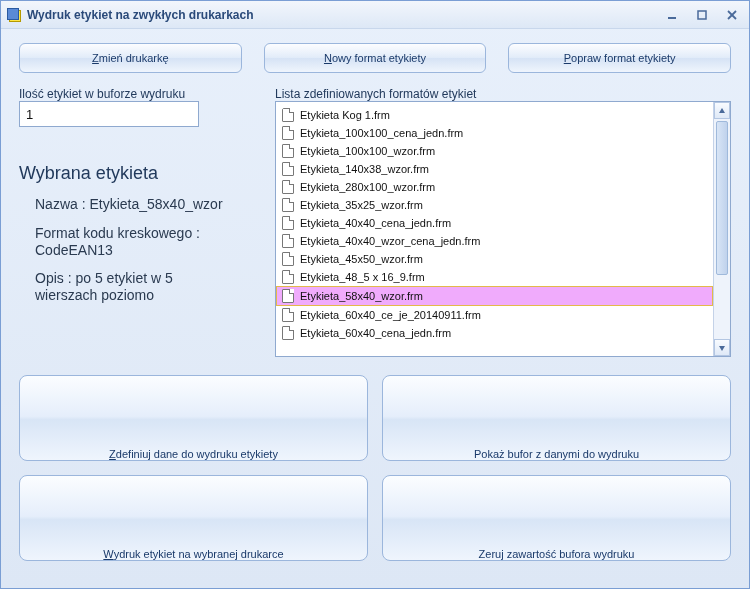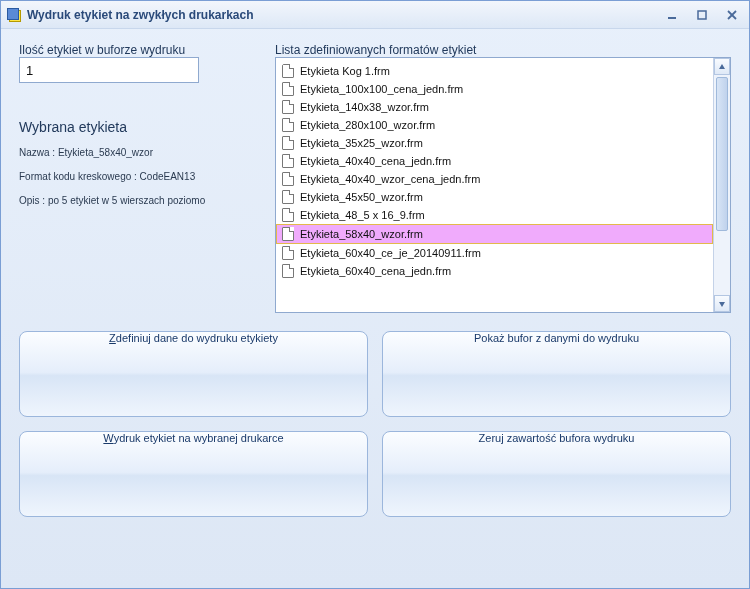--- a/index.html
+++ b/index.html
@@ -81,22 +81,22 @@
   .label-h { font-size:12px; color:#223a5c; margin-bottom:0; }
   .input-qty {
     width: 180px; height:26px;
     border:1px solid #8fa9cf;
     background:#fff;
     padding: 2px 6px;
     font-size:13px;
     color:#111;
   }
   .section-gap { height: 36px; }
-  .subhead { font-size:14px; color:#223a5c; margin-bottom:12px; }
-  .meta-line { font-size:10px; color:#2a3a50; margin: 12px 0; line-height:1.2; }
+  .subhead { font-size:18px; color:#223a5c; margin-bottom:12px; }
+  .meta-line { font-size:14px; color:#2a3a50; margin: 12px 16px; line-height:1.2; }
 
   .right-col { flex:1; min-width:0; }
   .listbox-wrap {
     border:1px solid #8fa9cf;
     background:#fff;
     height: 256px;
     position:relative;
     display:flex;
   }
   .listbox {
@@ -167,21 +167,21 @@
     grid-template-columns: 1fr 1fr;
     grid-template-rows: 1fr 1fr;
     gap: 14px;
   }
   .big-btn {
     height: 86px;
     border:1px solid #9bb6dc;
     border-radius:8px;
     background: linear-gradient(#fbfdff, #e5eefb 48%, #d8e5f6 52%, #eff5fd);
     color:#1a3a6a;
-    display:flex; align-items:flex-start; justify-content:center;
+    display:flex; align-items:flex-end; justify-content:center;
     cursor:pointer;
     font-size:11px;
   }
 </style>
 </head>
 <body>
 
 <div class="window">
 
   <div class="titlebar">
@@ -202,20 +202,31 @@
         <svg width="12" height="12">
             <line x1="2" y1="2" x2="10" y2="10" stroke="#4a6a9a" stroke-width="1.8"></line>
             <line x1="10" y1="2" x2="2" y2="10" stroke="#4a6a9a" stroke-width="1.8"></line>
           </svg>
       </span>
     </div>
   </div>
 
   <div class="client">
 
+    <div class="top-buttons">
+      <div class="btn">
+        <span class="underline-first">Zmień drukarkę</span>
+      </div>
+      <div class="btn">
+        <span class="underline-first">Nowy format etykiety</span>
+      </div>
+      <div class="btn">
+        <span class="underline-first">Popraw format etykiety</span>
+      </div>
+    </div>
 
     <div class="row-main">
 
       <div class="left-col">
         <div class="label-h">Ilość etykiet w buforze wydruku</div>
         <input class="input-qty" type="text" value="1" style="">
 
         <div class="section-gap"></div>
 
         <div class="subhead">Wybrana etykieta</div>
@@ -228,20 +239,24 @@
         <div class="label-h">Lista zdefiniowanych formatów etykiet</div>
         <div class="listbox-wrap">
           <div class="listbox" id="formats-listbox-inner">
               <div class="list-item">
                 <span class="file-icon"></span>
                 <span>Etykieta Kog 1.frm</span>
               </div>
               <div class="list-item">
                 <span class="file-icon"></span>
                 <span>Etykieta_100x100_cena_jedn.frm</span>
+              </div>
+              <div class="list-item">
+                <span class="file-icon"></span>
+                <span>Etykieta_100x100_wzor.frm</span>
               </div>
               <div class="list-item">
                 <span class="file-icon"></span>
                 <span>Etykieta_140x38_wzor.frm</span>
               </div>
               <div class="list-item">
                 <span class="file-icon"></span>
                 <span>Etykieta_280x100_wzor.frm</span>
               </div>
               <div class="list-item">

